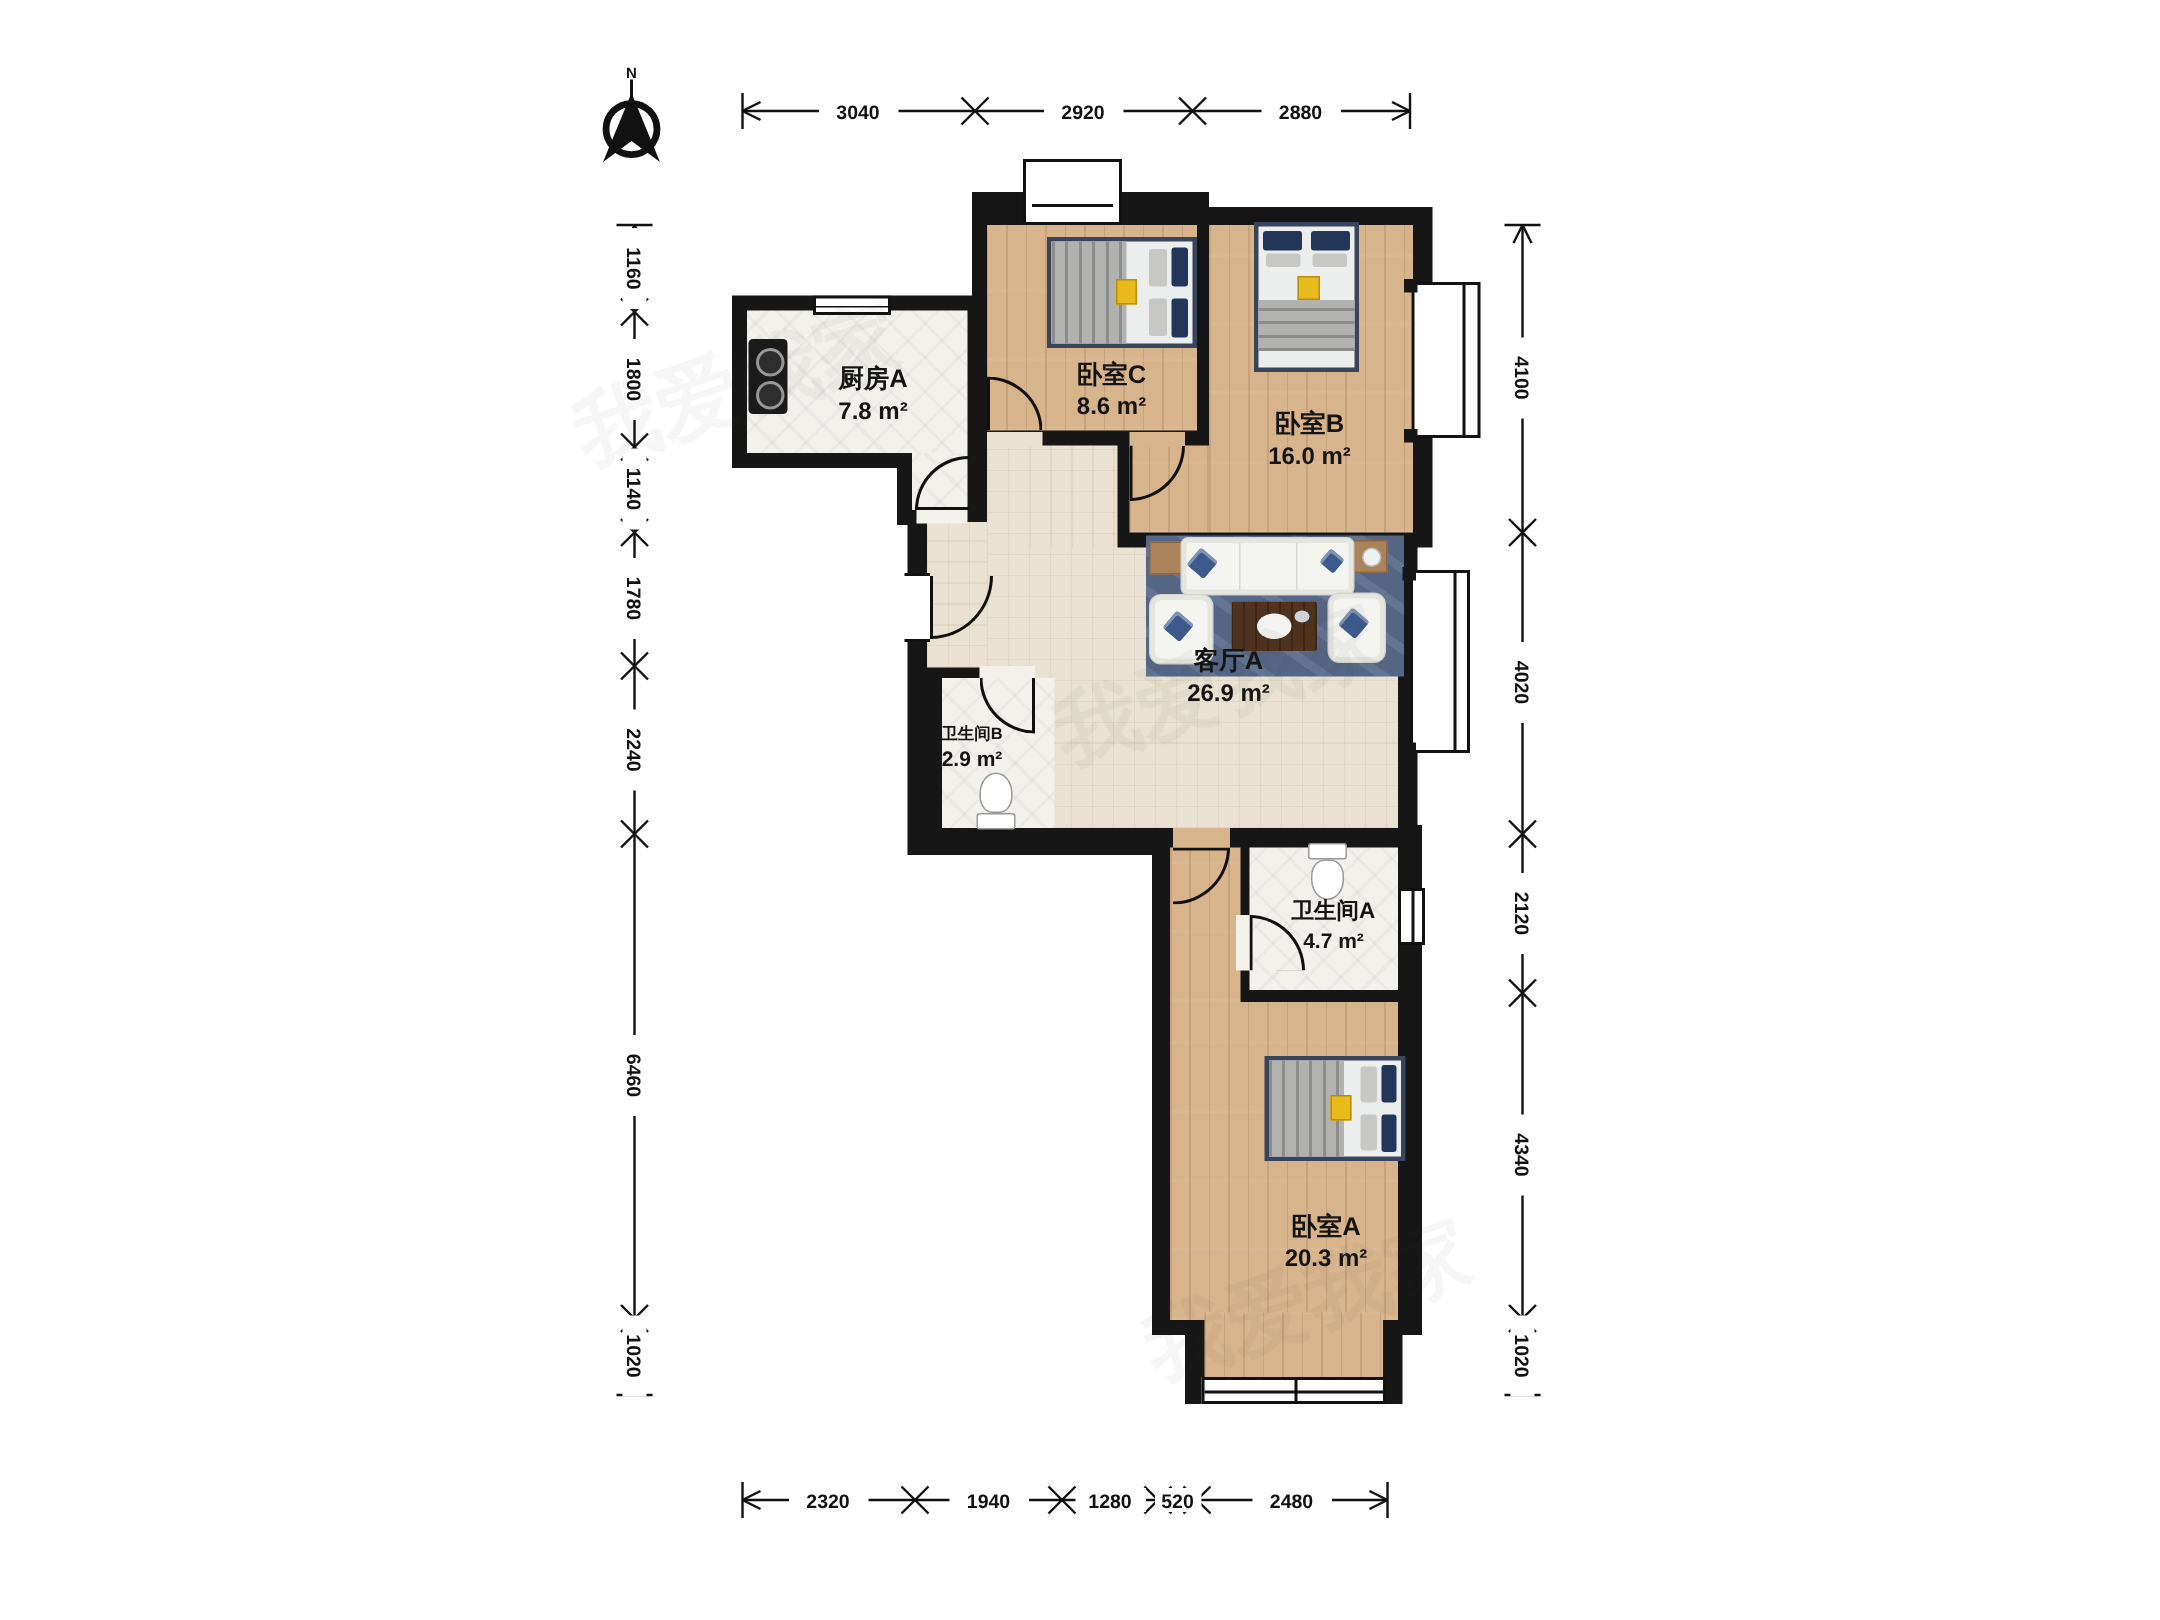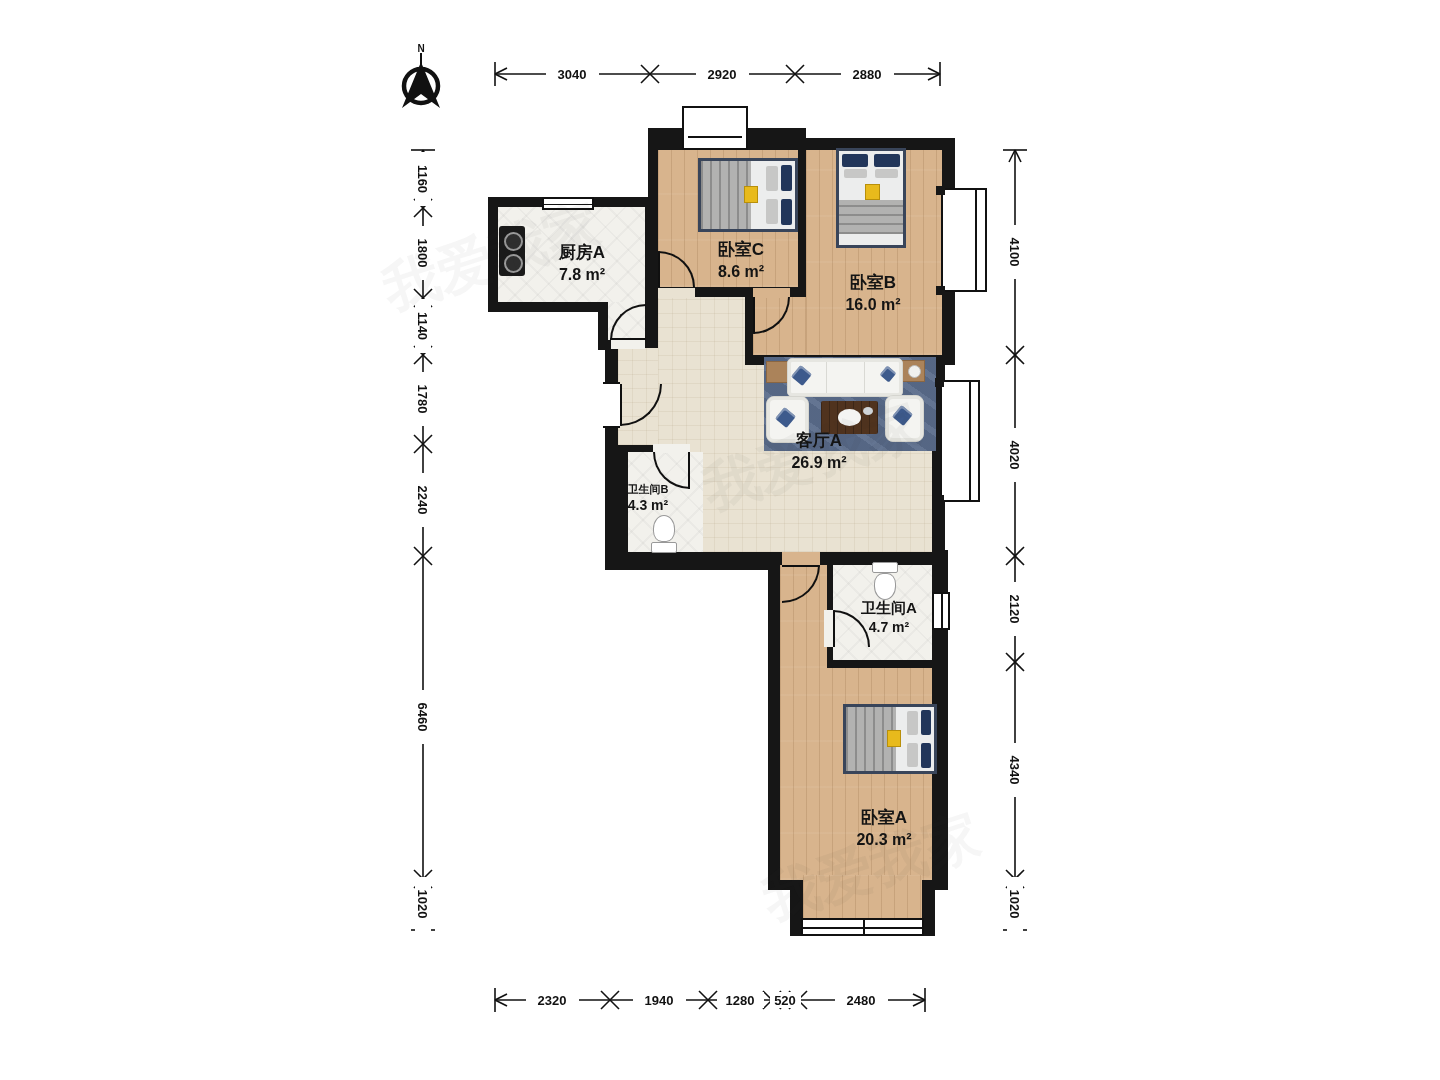--- a/index.html
+++ b/index.html
@@ -176,21 +176,21 @@
   <div class="room-label" style="left:873px;top:294px;">
     <div class="nm">卧室B</div>
     <div class="ar">16.0 m²</div>
   </div>
   <div class="room-label" style="left:819px;top:452px;">
     <div class="nm">客厅A</div>
     <div class="ar">26.9 m²</div>
   </div>
   <div class="room-label" style="left:648px;top:499px;">
     <div class="nm" style="font-size:11px;">卫生间B</div>
-    <div class="ar" style="font-size:14px;">4.3 m²</div>
+    <div class="ar" style="font-size:14px;">2.9 m²</div>
   </div>
   <div class="room-label" style="left:889px;top:617px;">
     <div class="nm" style="font-size:15px;">卫生间A</div>
     <div class="ar" style="font-size:14px;">4.7 m²</div>
   </div>
   <div class="room-label" style="left:884px;top:829px;">
     <div class="nm">卧室A</div>
     <div class="ar">20.3 m²</div>
   </div>
 

